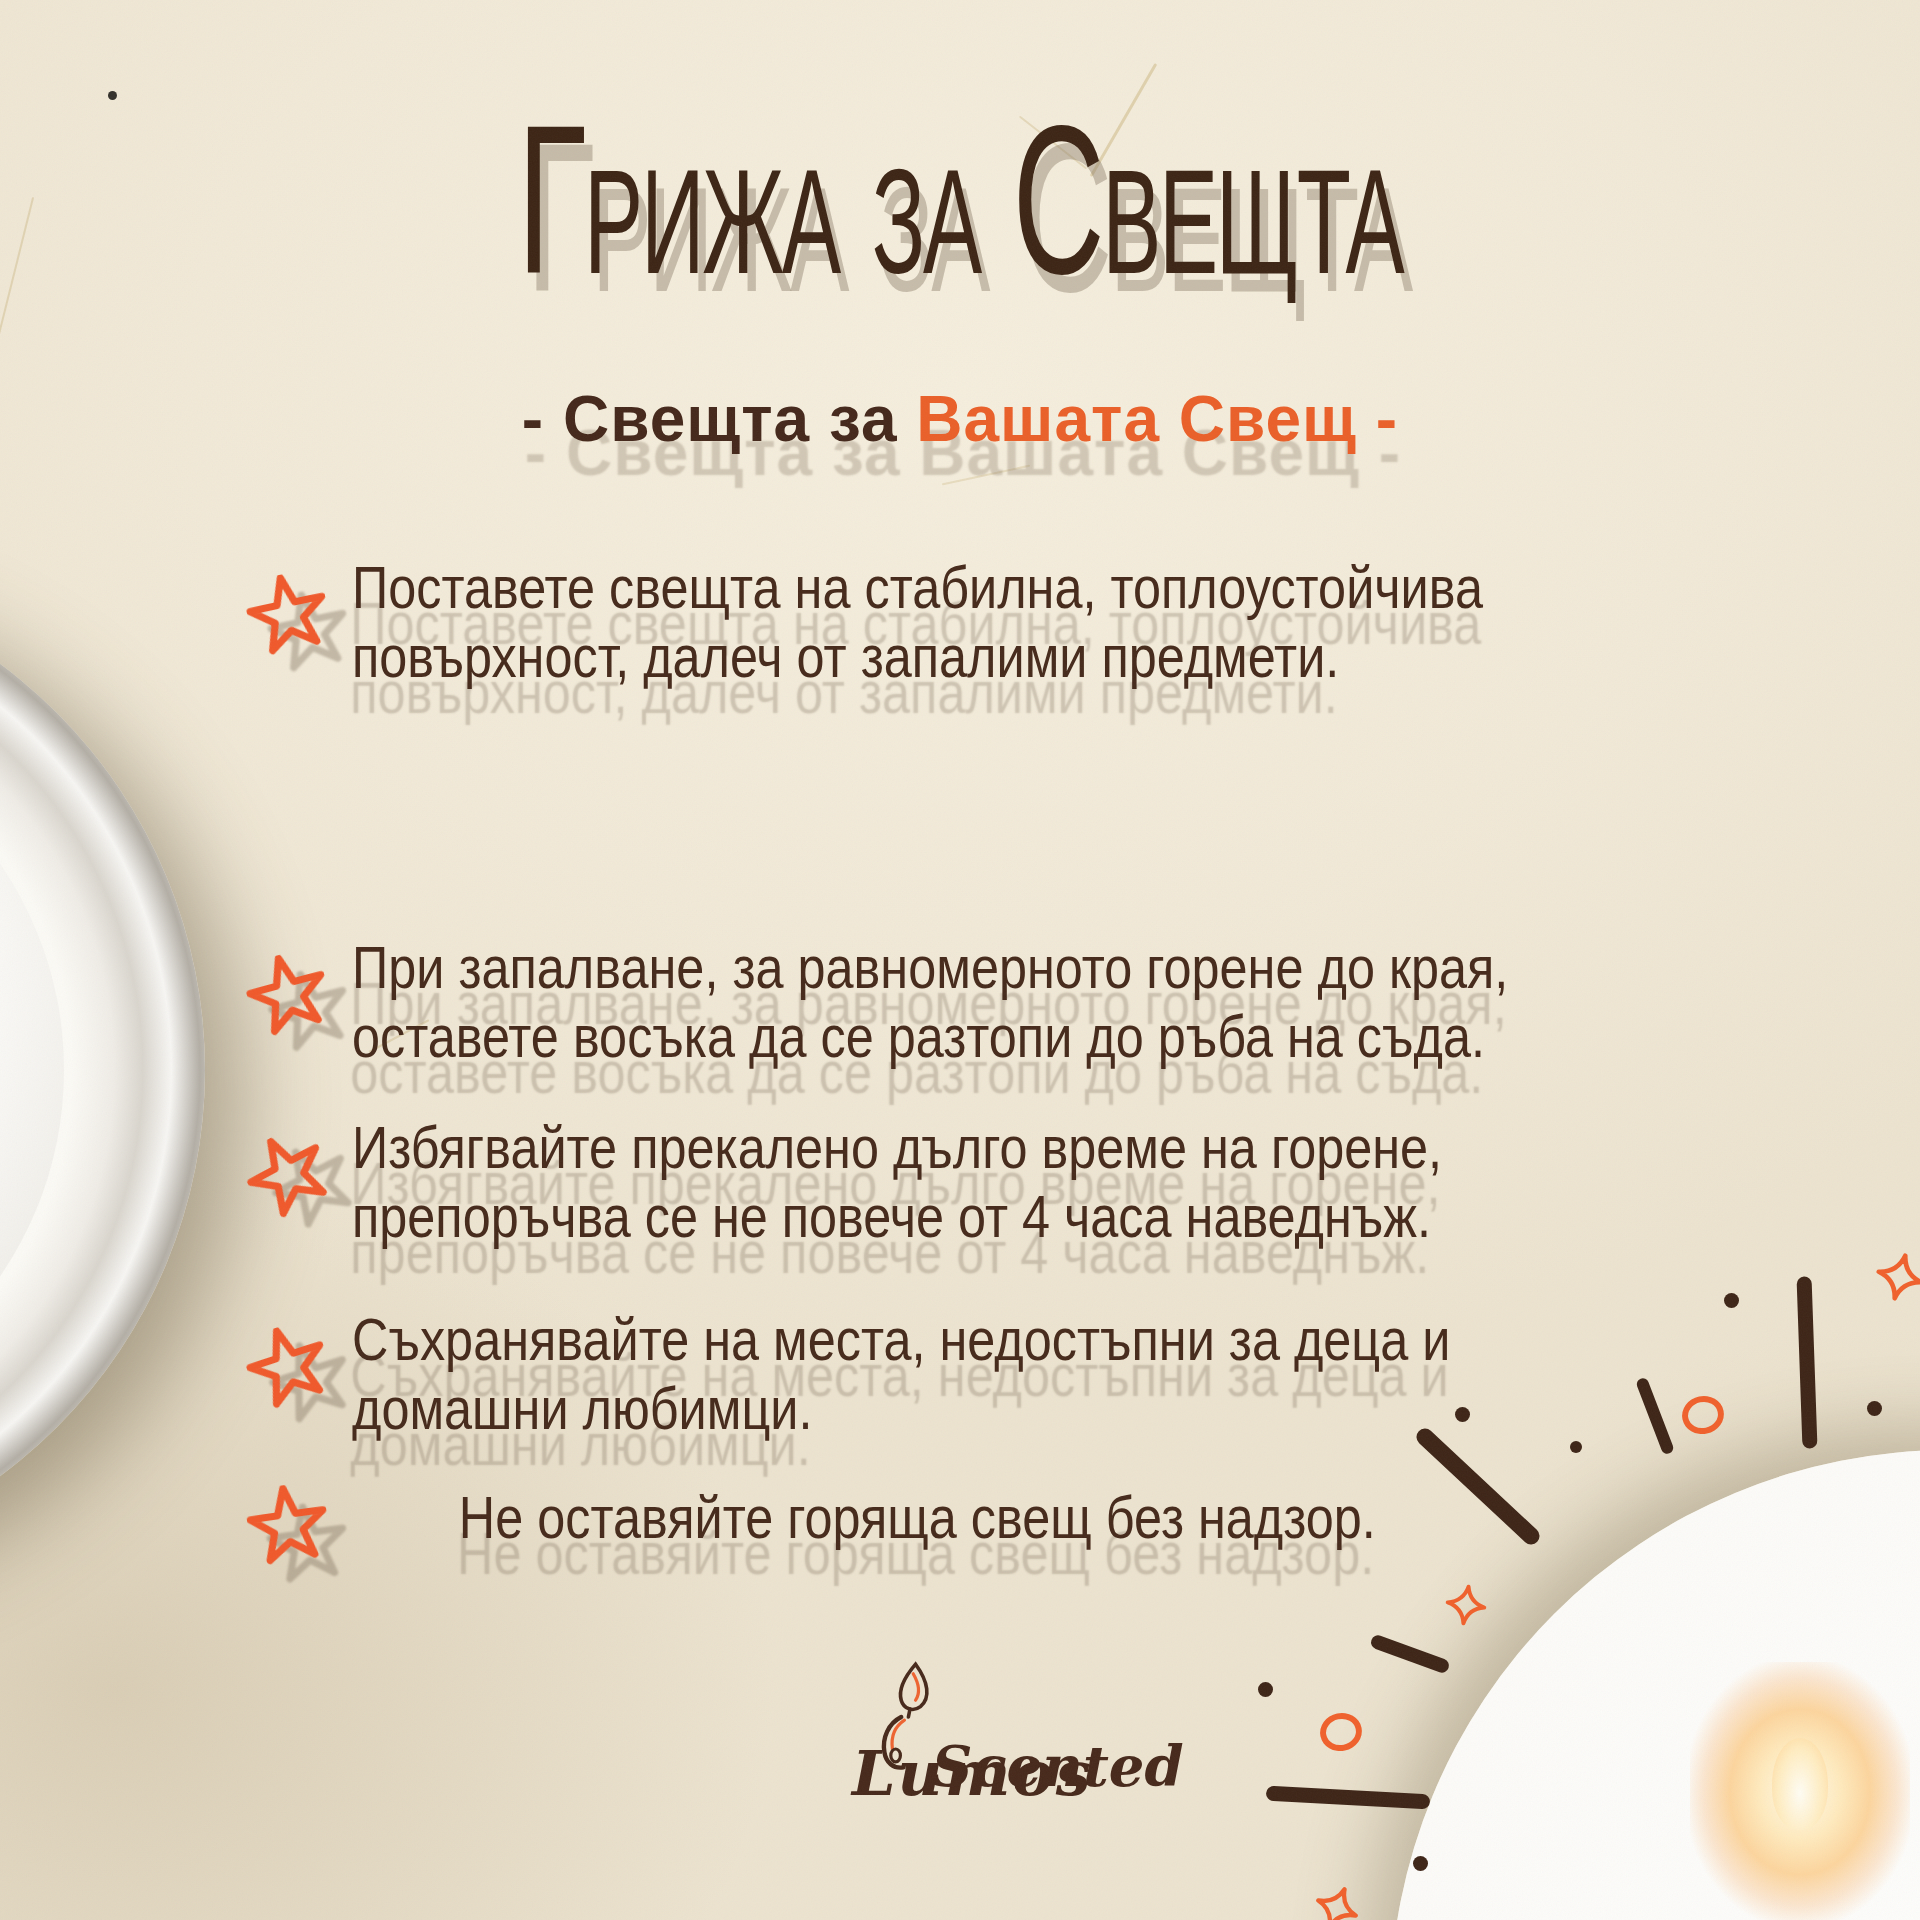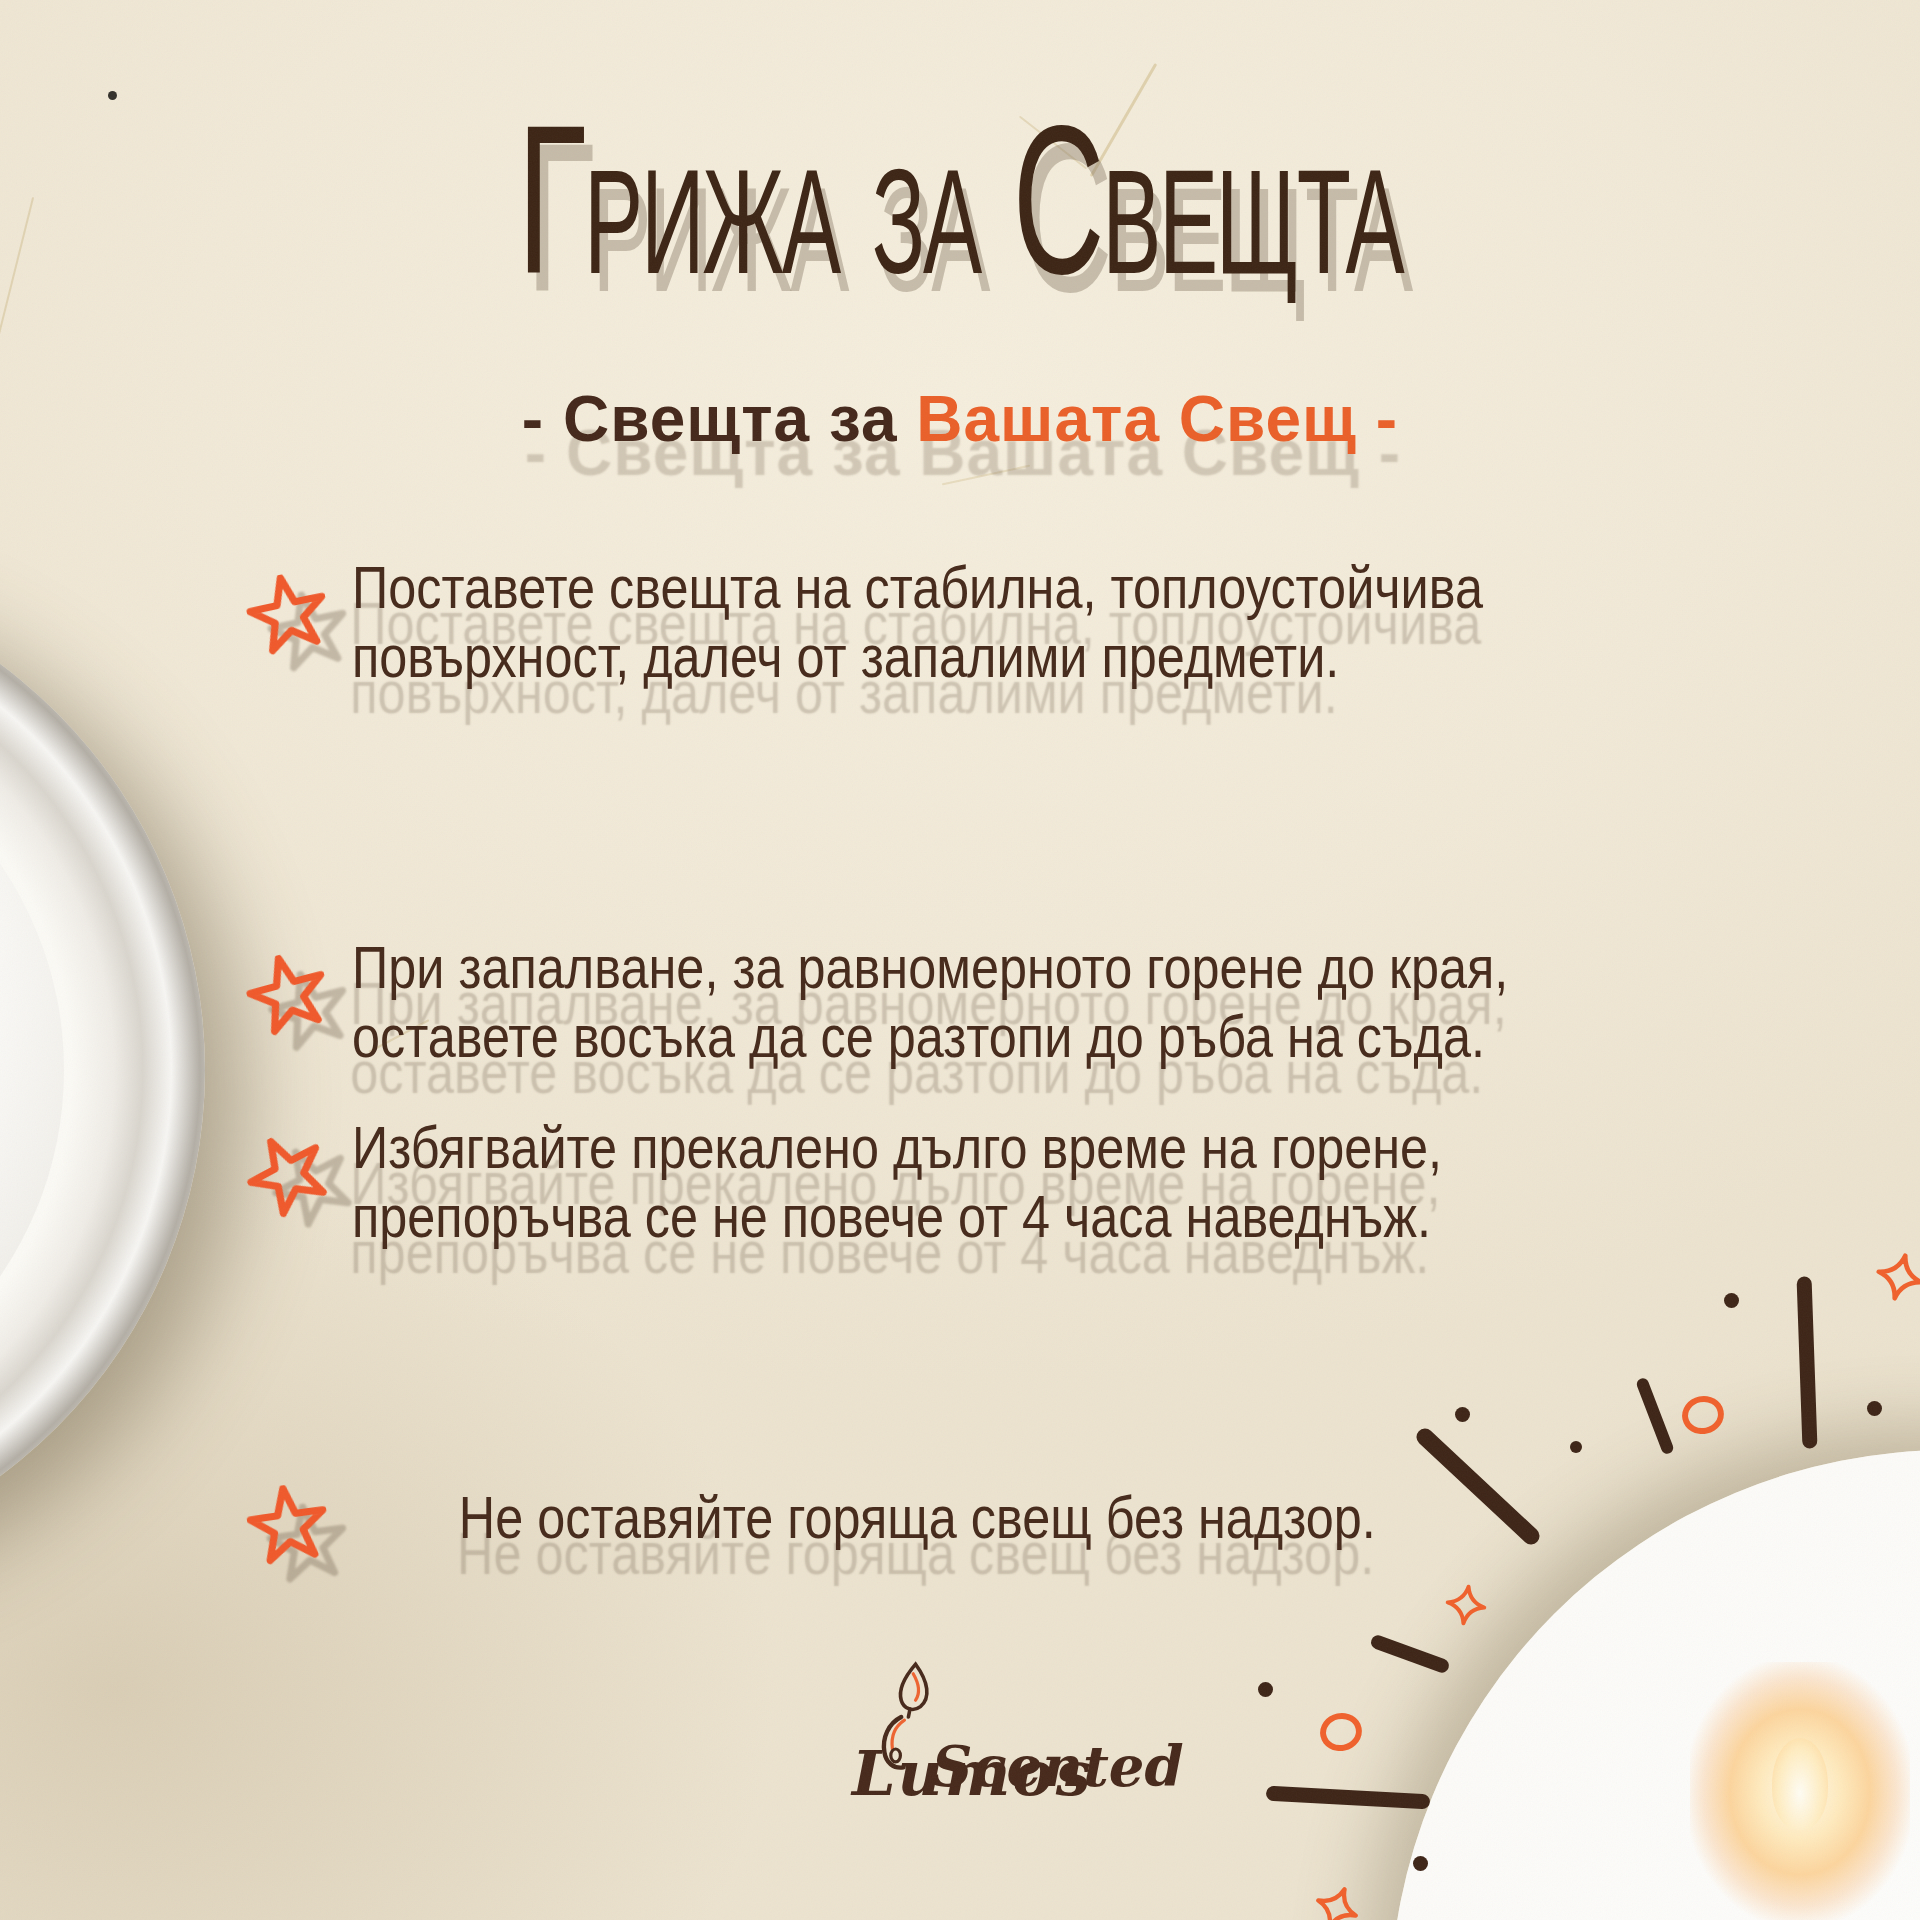--- a/index.html
+++ b/index.html
@@ -170,20 +170,29 @@
   </div>
   <div class="tip t4">
     <svg class="star" viewBox="0 0 100 100">
         <path d="M50 4 L61.2 36.6 L95.7 37.2 L68.1 57.9 L78.2 90.8 L50 71 L21.8 90.8 L31.9 57.9 L4.3 37.2 L38.8 36.6 Z" fill="none" stroke="#f0582a" stroke-width="9" stroke-linejoin="round"></path>
       </svg>
     <div class="lines">
         <div>Избягвайте прекалено дълго време на горене,</div>
         <div>препоръчва се не повече от 4 часа наведнъж.</div>
       </div>
   </div>
+  <div class="tip t5">
+    <svg class="star" viewBox="0 0 100 100">
+        <path d="M50 4 L61.2 36.6 L95.7 37.2 L68.1 57.9 L78.2 90.8 L50 71 L21.8 90.8 L31.9 57.9 L4.3 37.2 L38.8 36.6 Z" fill="none" stroke="#f0582a" stroke-width="9" stroke-linejoin="round"></path>
+      </svg>
+    <div class="lines">
+        <div>Съхранявайте на места, недостъпни за деца и</div>
+        <div>домашни любимци.</div>
+      </div>
+  </div>
   <div class="tip t6">
     <svg class="star" viewBox="0 0 100 100">
         <path d="M50 4 L61.2 36.6 L95.7 37.2 L68.1 57.9 L78.2 90.8 L50 71 L21.8 90.8 L31.9 57.9 L4.3 37.2 L38.8 36.6 Z" fill="none" stroke="#f0582a" stroke-width="9" stroke-linejoin="round"></path>
       </svg>
     <div class="lines">
         <div>Не оставяйте горяща свещ без надзор.</div>
         <div></div>
       </div>
   </div>
 

